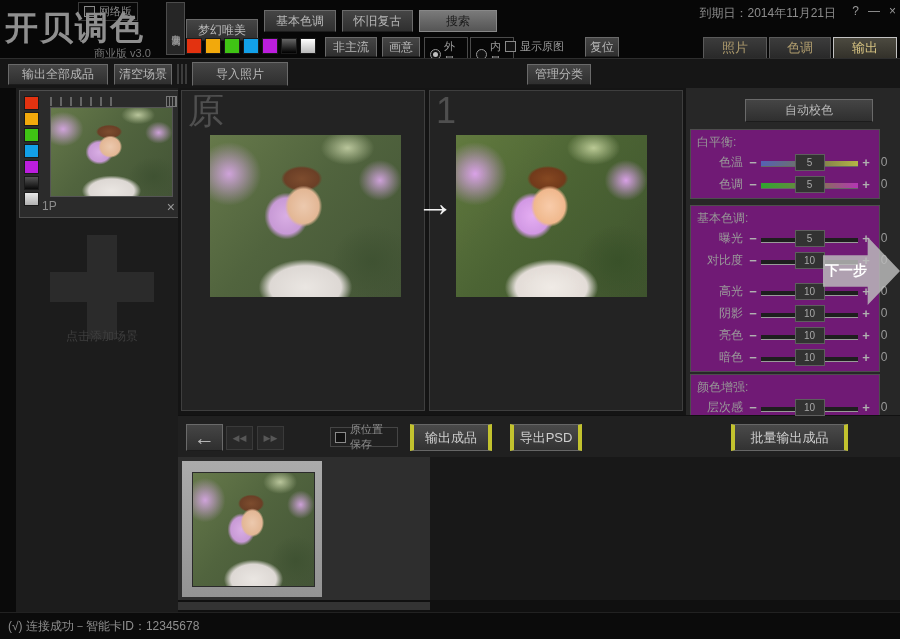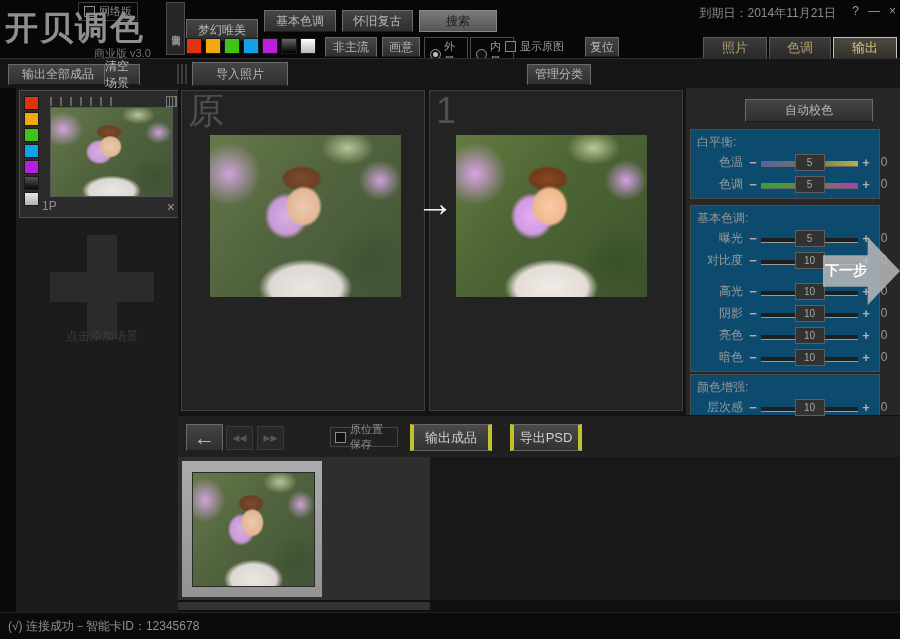--- a/index.html
+++ b/index.html
@@ -77,21 +77,21 @@
       radial-gradient(ellipse 16% 18% at 89% 28%, #cda1d8 0%, rgba(0,0,0,0) 70%),
       radial-gradient(ellipse 20% 15% at 72% 8%, #b9c59b 0%, rgba(0,0,0,0) 70%),
       radial-gradient(ellipse 28% 30% at 85% 78%, #3f5232 0%, rgba(0,0,0,0) 75%),
       linear-gradient(130deg,#66794a 0%,#51643e 45%,#435436 100%);}
   .photo.result{filter:saturate(1.2) contrast(1.05);}
   .flow-arrow{left:238px;top:96px;font-size:38px;font-weight:bold;color:#f2f2f2;line-height:1;z-index:4;}
 
   
   .adjust{left:686px;top:88px;width:214px;height:327px;background:#272727;}
   .auto-btn{left:59px;top:11px;width:128px;height:23px;}
-  .secbox{left:4px;width:190px;background:#0c4a6e;border:1px solid #4d4d4d;box-sizing:border-box;
+  .secbox{left:4px;width:190px;background:#701a75;border:1px solid #4d4d4d;box-sizing:border-box;
           padding:4px 6px 3px 6px;overflow:visible;}
   .sec-title{font-size:12px;color:#969696;height:17px;}
   .srow{position:relative;display:flex;align-items:center;height:22px;}
   .srow.gap{margin-top:9px;}
   .slbl{width:46px;text-align:right;font-size:12px;color:#9a9a9a;margin-right:3px;flex:none;}
   .sbtn{width:14px;background:none;border:none;color:#b0b0b0;font-size:13px;font-weight:bold;
         padding:0;flex:none;font-family:inherit;line-height:1;}
   .strack{position:relative;flex:1;height:16px;margin:0 1px;}
   .strack::before{content:"";position:absolute;left:0;right:0;bottom:3px;height:4px;background:#1e1e1e;
         border-bottom:1px solid #9a9a9a;}
@@ -182,21 +182,21 @@
       <span>—</span>
       <span>×</span>
     </div>
     <div class="abs tab" style="left:703px;">照片</div>
     <div class="abs tab" style="left:769px;width:62px;">色调</div>
     <div class="abs tab active" style="left:833px;">输出</div>
   </div>
 
   <div class="abs actionbar">
     <div class="abs btn" style="left:8px;top:5px;width:100px;height:21px;">输出全部成品</div>
-    <div class="abs btn" style="left:104px;top:5px;width:36px;height:21px;">清空场景</div>
+    <div class="abs btn" style="left:114px;top:5px;width:58px;height:21px;">清空场景</div>
     <div class="abs sep" style="left:177px;"></div>
     <div class="abs sep" style="left:181px;"></div>
     <div class="abs sep" style="left:185px;"></div>
     <div class="abs btn" style="left:192px;top:3px;width:96px;height:24px;">导入照片</div>
     <div class="abs btn" style="left:527px;top:5px;width:64px;height:21px;">管理分类</div>
   </div>
 
   <div class="abs left-panel">
     <div class="abs panel-groove"></div>
     <div class="abs scene-item">
@@ -344,20 +344,21 @@
   <div class="abs output-bar">
     <div class="abs btn back-btn">←</div>
     <div class="abs nav-btn" style="left:48px;">◀◀</div>
     <div class="abs nav-btn" style="left:79px;">▶▶</div>
     <div class="abs save-box">
       <span class="chkbox"></span>
       <span>原位置保存</span>
     </div>
     <div class="abs ybtn" style="left:232px;width:82px;">输出成品</div>
     <div class="abs ybtn" style="left:332px;width:72px;">导出PSD</div>
+    <div class="abs ybtn" style="left:553px;width:117px;">批量输出成品</div>
   </div>
 
   <div class="abs film">
     <div class="abs film-light">
       <div class="abs film-cell">
         <div class="abs film-photo photo"></div>
       </div>
     </div>
     <div class="abs film-scroll">
       <div class="abs film-scroll-thumb"></div>

